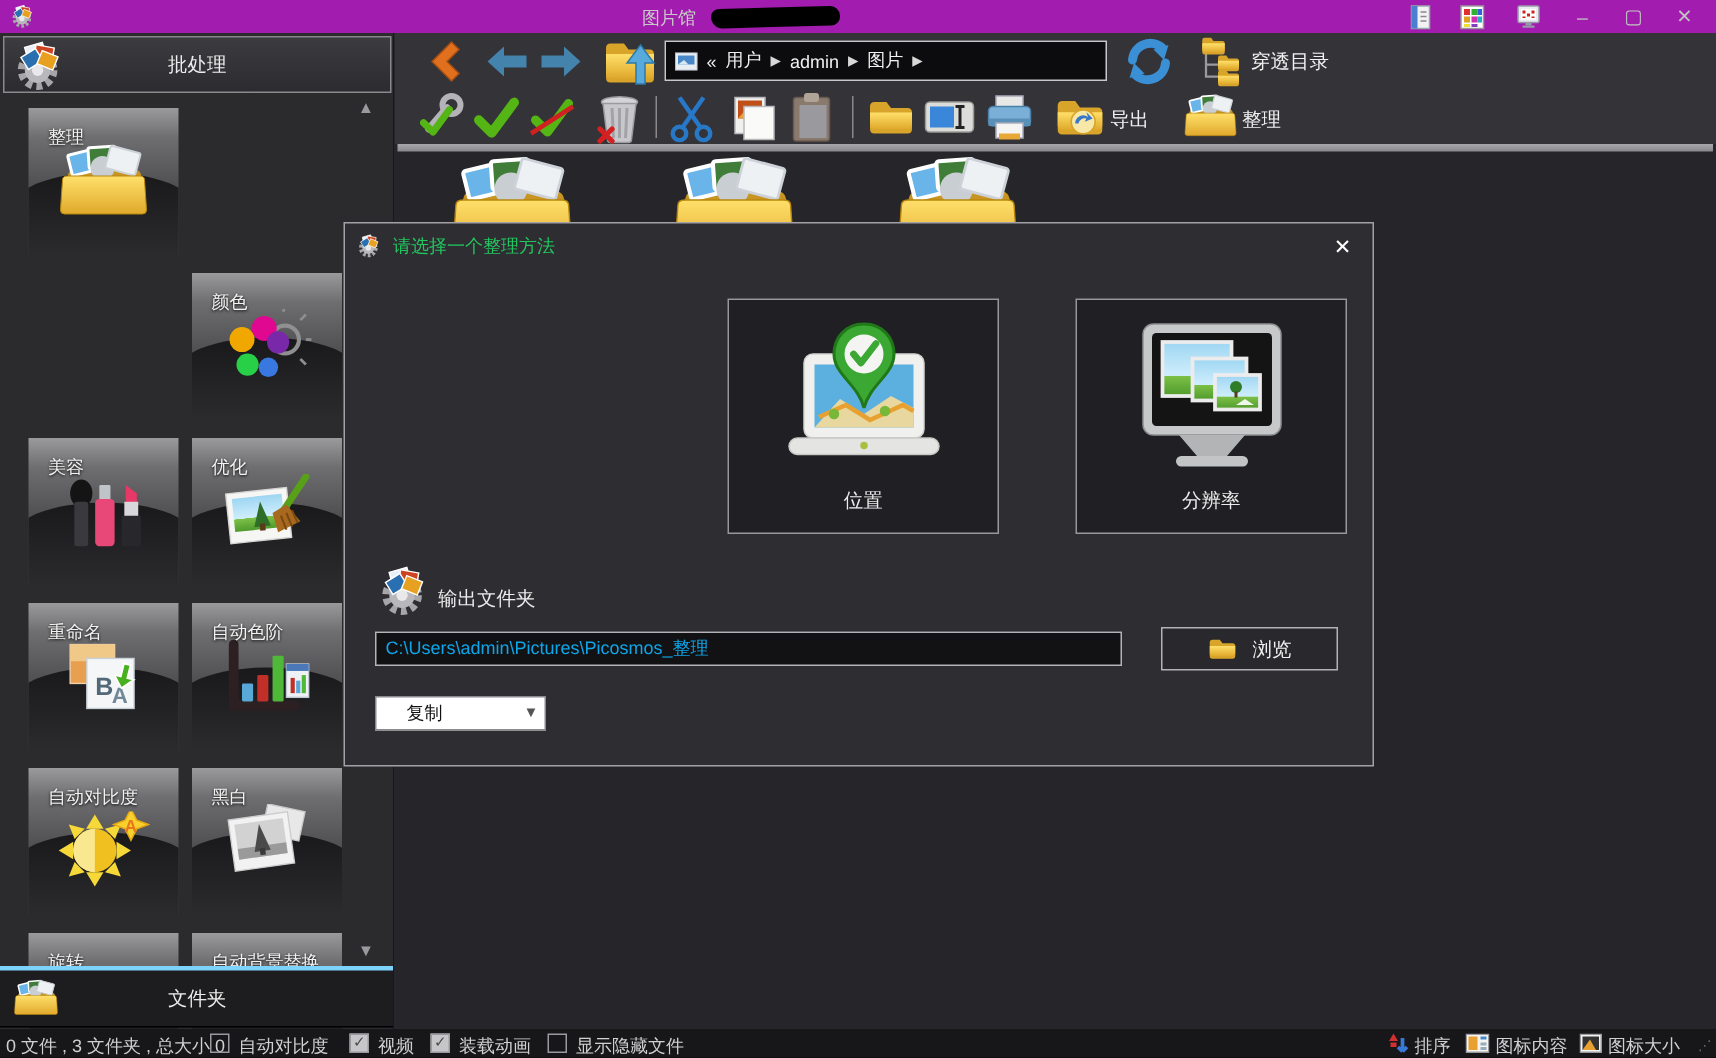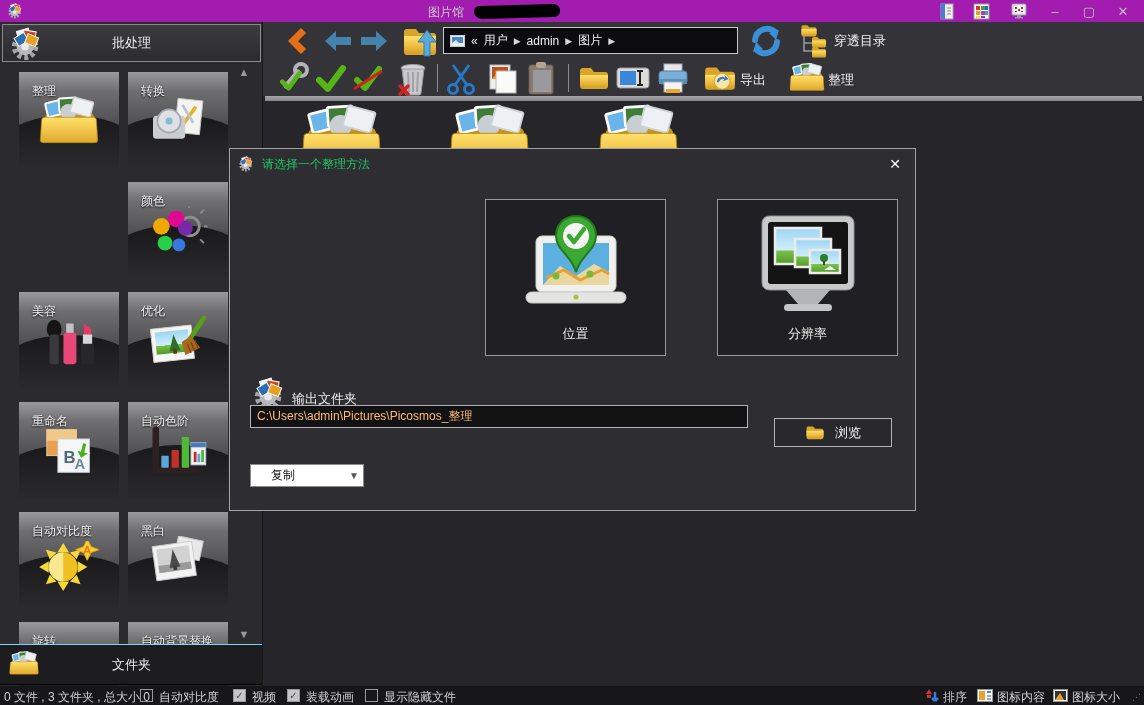--- a/index.html
+++ b/index.html
@@ -13,41 +13,41 @@
   .winbtn{position:absolute;top:3px;width:18px;height:16px;display:flex;align-items:center;justify-content:center;color:#c0c0c0;font-size:13px;}
   
   .sidebar{position:absolute;left:0;top:22px;width:263px;height:664px;background:#2b2b2e;overflow:hidden;border-right:1px solid #18181a;}
   .side-header{position:absolute;left:2px;top:2px;width:259px;height:38px;background:linear-gradient(#3c3c40,#2c2c30);border:1px solid #8a8a8e;display:flex;align-items:center;}
   .side-header-label{position:absolute;left:0;width:100%;text-align:center;font-size:13px;color:#ececec;}
   .tile{position:absolute;width:100px;height:98px;background:linear-gradient(180deg,#9a9a9c 0%,#6e6e70 20%,#4e4e50 55%,#3e3e40 100%);overflow:hidden;cursor:pointer;}
   .tile .pocket{position:absolute;left:-12%;right:-12%;top:44%;bottom:0;border-radius:50% 50% 0 0/45% 45% 0 0;background:linear-gradient(#19191b,#2b2b2d);}
   .tile .t-label{position:absolute;left:13px;top:11px;font-size:12px;color:#f2f2f2;text-shadow:0 1px 2px #000;z-index:3;white-space:nowrap;}
   .tile .t-icon{position:absolute;left:50%;top:24%;transform:translateX(-50%);z-index:2;}
   .sb-arrow{position:absolute;left:236px;width:16px;height:16px;color:#9a9a9e;font-size:11px;text-align:center;line-height:16px;}
-  .folderbar{position:absolute;left:0;top:622px;width:263px;height:41px;background:#1d1d1f;border-top:1px solid #7dd3fc;border-bottom:1px solid #000;z-index:5;display:flex;align-items:center;}
+  .folderbar{position:absolute;left:0;top:622px;width:263px;height:41px;background:#1d1d1f;border-top:3px solid #7dd3fc;border-bottom:1px solid #000;z-index:5;display:flex;align-items:center;}
   .folderbar-label{position:absolute;left:0;width:100%;text-align:center;font-size:13px;color:#ececec;}
   
   .main{position:absolute;left:263px;top:22px;width:881px;height:664px;background:#333338;}
   .toolbtn{position:absolute;cursor:pointer;}
   .addressbar{position:absolute;left:180px;top:5px;width:295px;height:27px;background:#0c0c0e;border:1px solid #c8c8cc;display:flex;align-items:center;gap:6px;padding:0 6px;font-size:12px;color:#f0f0f0;}
   .crumb-sep{color:#d8d8d8;font-size:9px;}
   .tb-sep{position:absolute;top:42px;width:1px;height:28px;background:#8a8a8e;}
   .tb-label{position:absolute;font-size:13px;color:#f0f0f0;}
   .content{position:absolute;left:0;top:74px;width:881px;height:590px;background:#26262a;}
   .content-strip{position:absolute;left:2px;top:0;width:877px;height:5px;background:linear-gradient(#a8a8ac,#88888c);}
   .cfolder{position:absolute;top:8px;width:93px;height:66px;cursor:pointer;}
   
   .dialog{position:absolute;left:229px;top:148px;width:687px;height:363px;background:#2d2d32;border:1px solid #a2a2a6;z-index:10;}
   .dlg-title{position:absolute;left:0;top:0;width:100%;height:30px;display:flex;align-items:center;padding-left:8px;gap:8px;font-size:12px;color:#22c55e;}
   .dlg-close{position:absolute;right:12px;top:8px;width:16px;height:16px;color:#fff;font-size:14px;line-height:15px;text-align:center;cursor:pointer;}
   .opt-tile{position:absolute;top:50px;width:181px;height:157px;background:#202024;border:1px solid #98989c;cursor:pointer;}
   .opt-label{position:absolute;left:0;bottom:12px;width:100%;text-align:center;font-size:13px;color:#ececec;}
   .opt-icon{position:absolute;left:50%;top:8px;transform:translateX(-50%);}
   .out-label{position:absolute;left:62px;top:241px;font-size:13px;color:#ececec;}
-  .out-input{position:absolute;left:20px;top:256px;width:498px;height:23px;background:#121214;border:1px solid #b4b4b8;color:#fdba74;font-size:12px;padding:0 6px;outline:none;}
+  .out-input{position:absolute;left:20px;top:272px;width:498px;height:23px;background:#121214;border:1px solid #b4b4b8;color:#0ea5e9;font-size:12px;padding:0 6px;outline:none;}
   .browse-btn{position:absolute;left:544px;top:269px;width:118px;height:29px;background:#29292d;border:1px solid #b4b4b8;display:flex;align-items:center;justify-content:center;gap:10px;font-size:13px;color:#f0f0f0;cursor:pointer;}
   .mode-select{position:absolute;left:20px;top:315px;width:114px;height:23px;background:#fff;border:1px solid #8a8a8e;display:flex;align-items:center;cursor:pointer;}
   .mode-value{flex:1;font-size:12px;color:#111;padding-left:20px;}
   .mode-chevron{width:18px;text-align:center;color:#555;font-size:10px;}
   
   .statusbar{position:absolute;left:0;top:686px;width:1144px;height:19px;background:#17171a;font-size:12px;color:#d0d0d2;}
   .cbx{position:absolute;top:3px;width:13px;height:13px;border:1px solid #9a9a9e;font-size:10px;line-height:11px;text-align:center;color:#4a4a4e;cursor:pointer;}
   .cbx[data-state="checked"]{background:#c6c6c8;}
   .cbx[data-state="unchecked"]{background:transparent;}
   .sb-label{position:absolute;top:3px;white-space:nowrap;}
@@ -149,32 +149,20 @@
     <div class="sb-arrow" style="top:42px">▲</div>
     <div class="sb-arrow" style="top:604px">▼</div>
 
     <div class="tile" style="left:19px;top:50px">
       <div class="pocket"></div>
       <span class="t-label">整理</span>
       <svg class="t-icon" width="64" height="48" viewBox="0 0 96 72">
           <use href="#sym-fph"></use>
         </svg>
     </div>
-    <div class="tile" style="left:128px;top:50px">
-      <div class="pocket"></div>
-      <span class="t-label">转换</span>
-      <svg class="t-icon" width="58" height="50" viewBox="0 0 64 56">
-        <rect x="30" y="4" width="28" height="38" fill="#f4f4f2" stroke="#c4c4c2" transform="rotate(6 44 23)"></rect>
-        <path d="M36 34 L52 12" stroke="#e8b020" stroke-width="4"></path>
-          <path d="M37 10 L49 30" stroke="#b4c4d4" stroke-width="3"></path>
-        <rect x="4" y="22" width="36" height="26" rx="4" fill="#c9cdd1"></rect>
-        <circle cx="22" cy="28" r="13" fill="#dde1e5" stroke="#a4a8ac" stroke-width="2"></circle>
-        <circle cx="22" cy="28" r="4" fill="#88b8d8"></circle>
-      </svg>
-    </div>
 
     <div class="tile" style="left:128px;top:160px">
       <div class="pocket"></div>
       <span class="t-label">颜色</span>
       <svg class="t-icon" width="60" height="50" viewBox="0 0 64 54">
         <g stroke="#8e8e90" stroke-width="2">
             <line x1="56" y1="8" x2="60" y2="4"></line>
             <line x1="60" y1="22" x2="64" y2="22"></line>
             <line x1="56" y1="36" x2="60" y2="40"></line>
             <line x1="44" y1="2" x2="44" y2="-2"></line>

